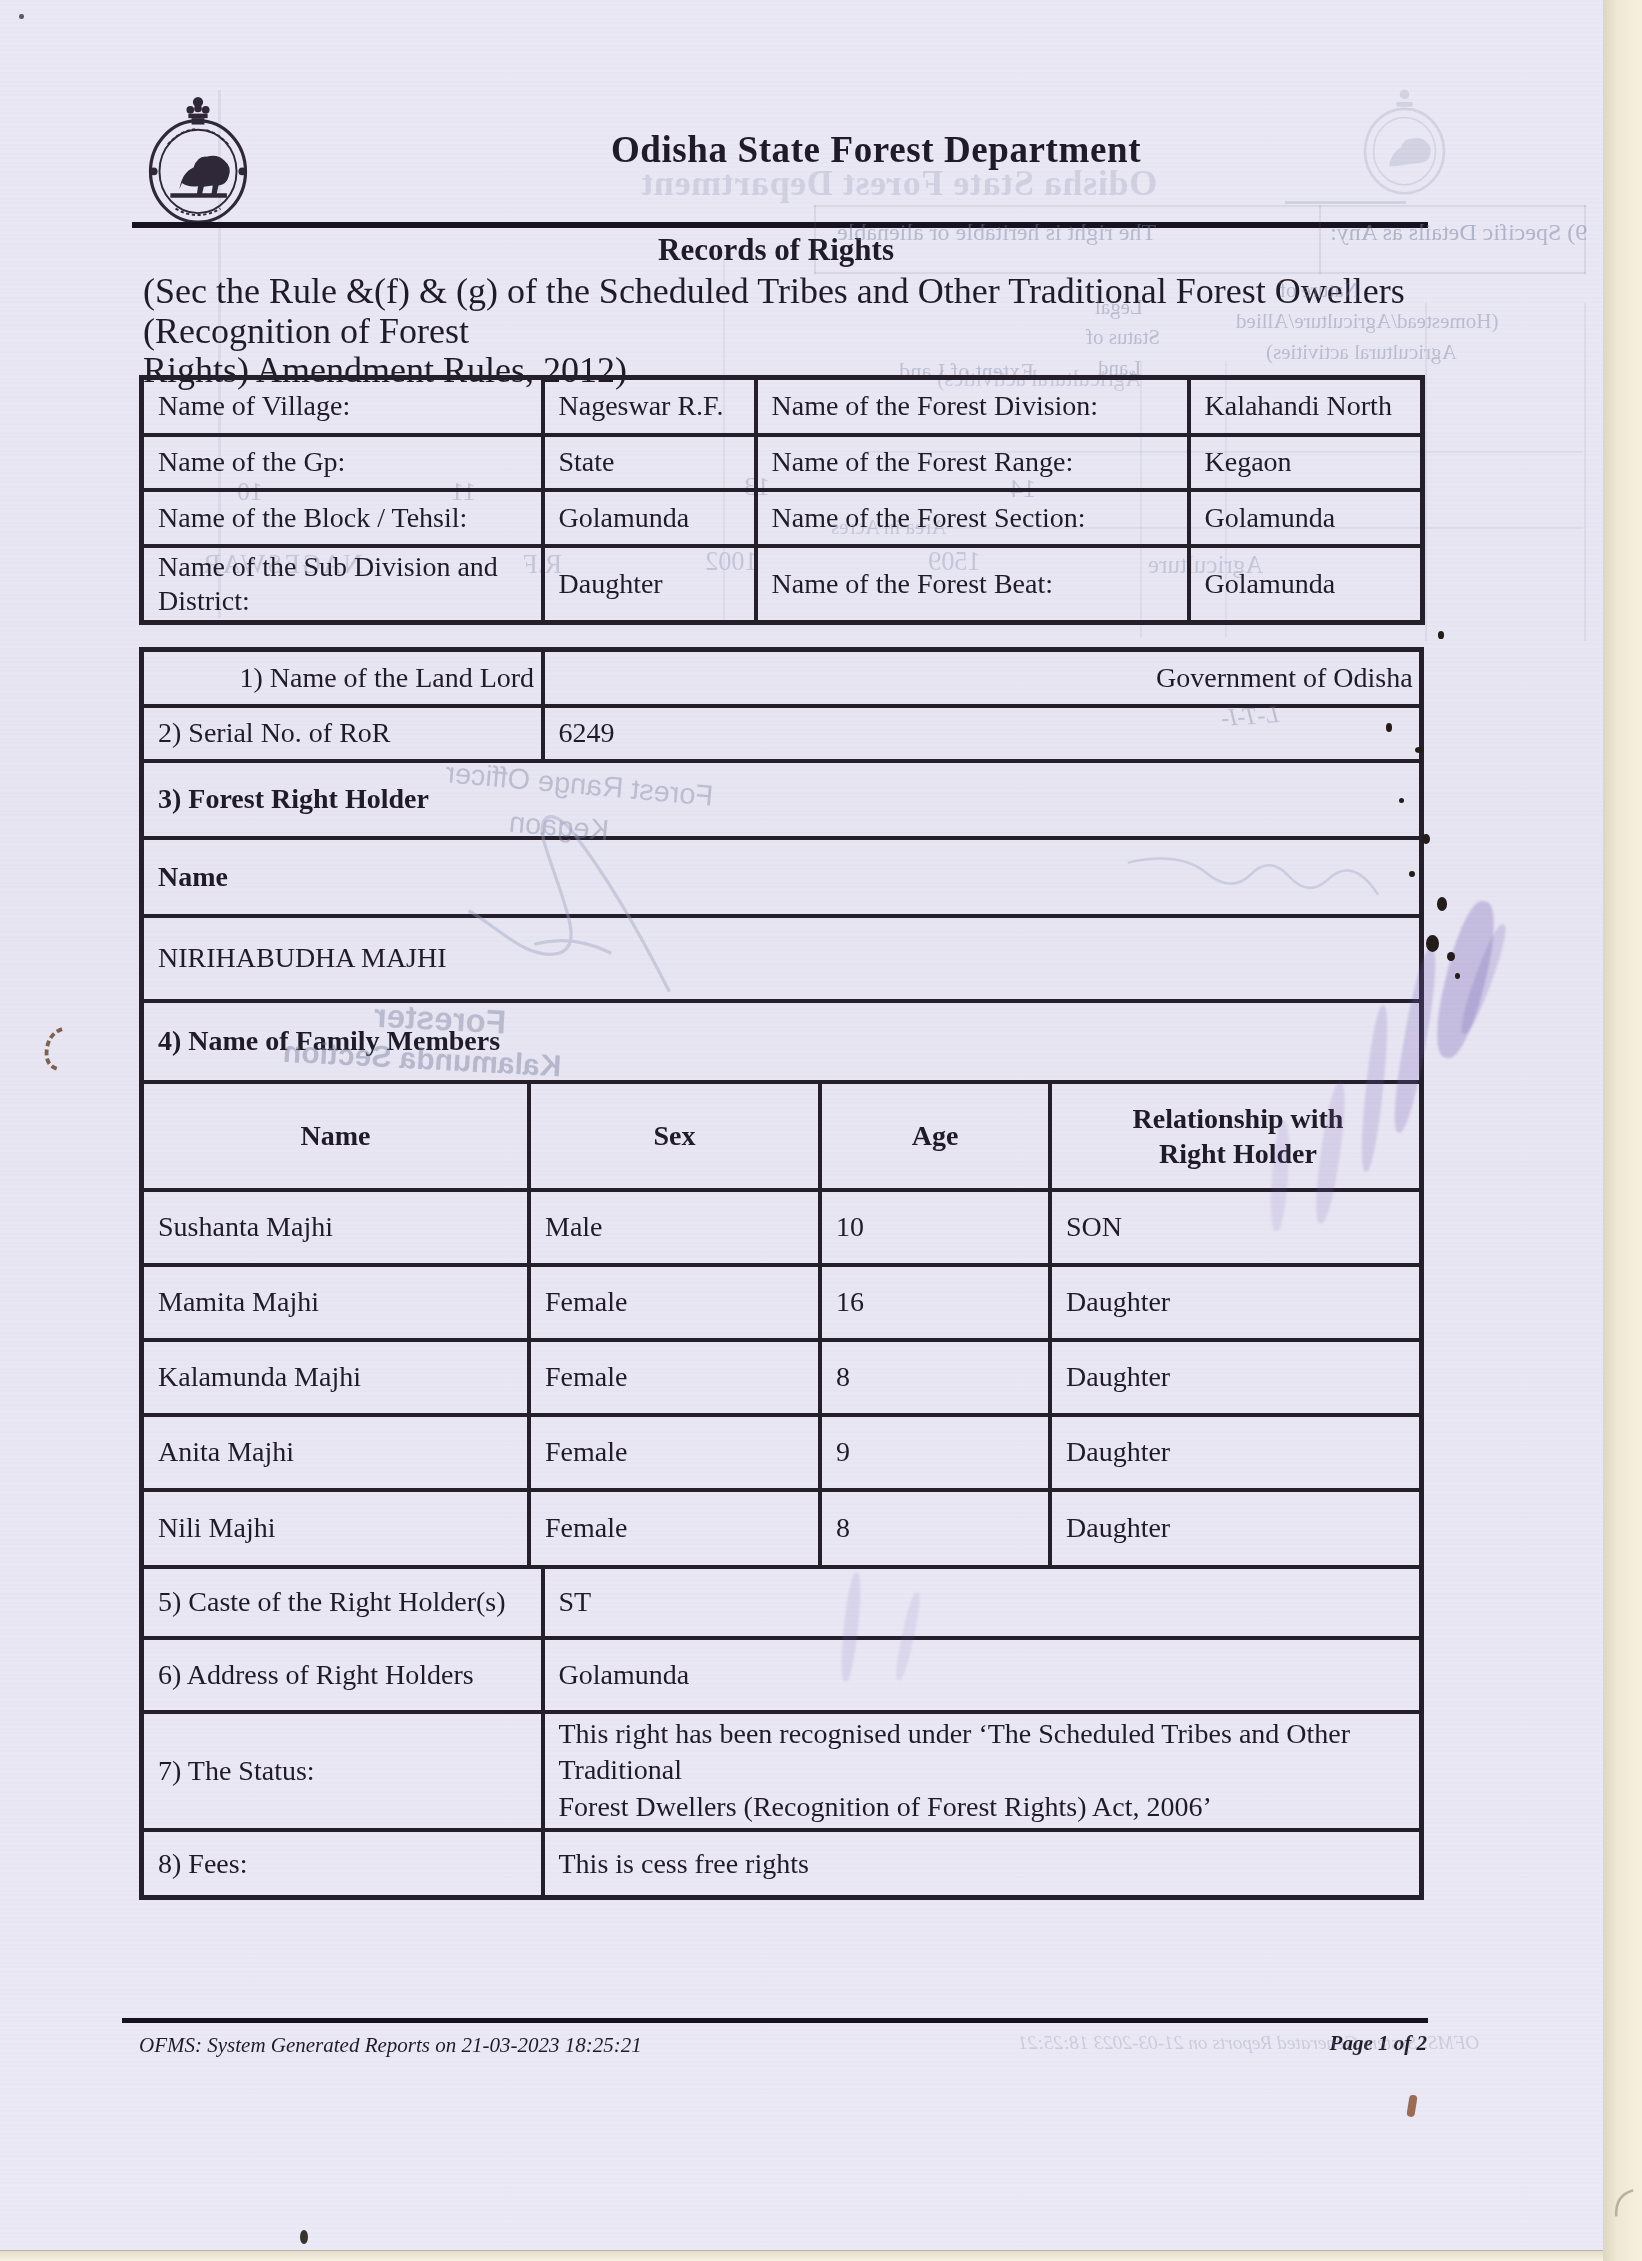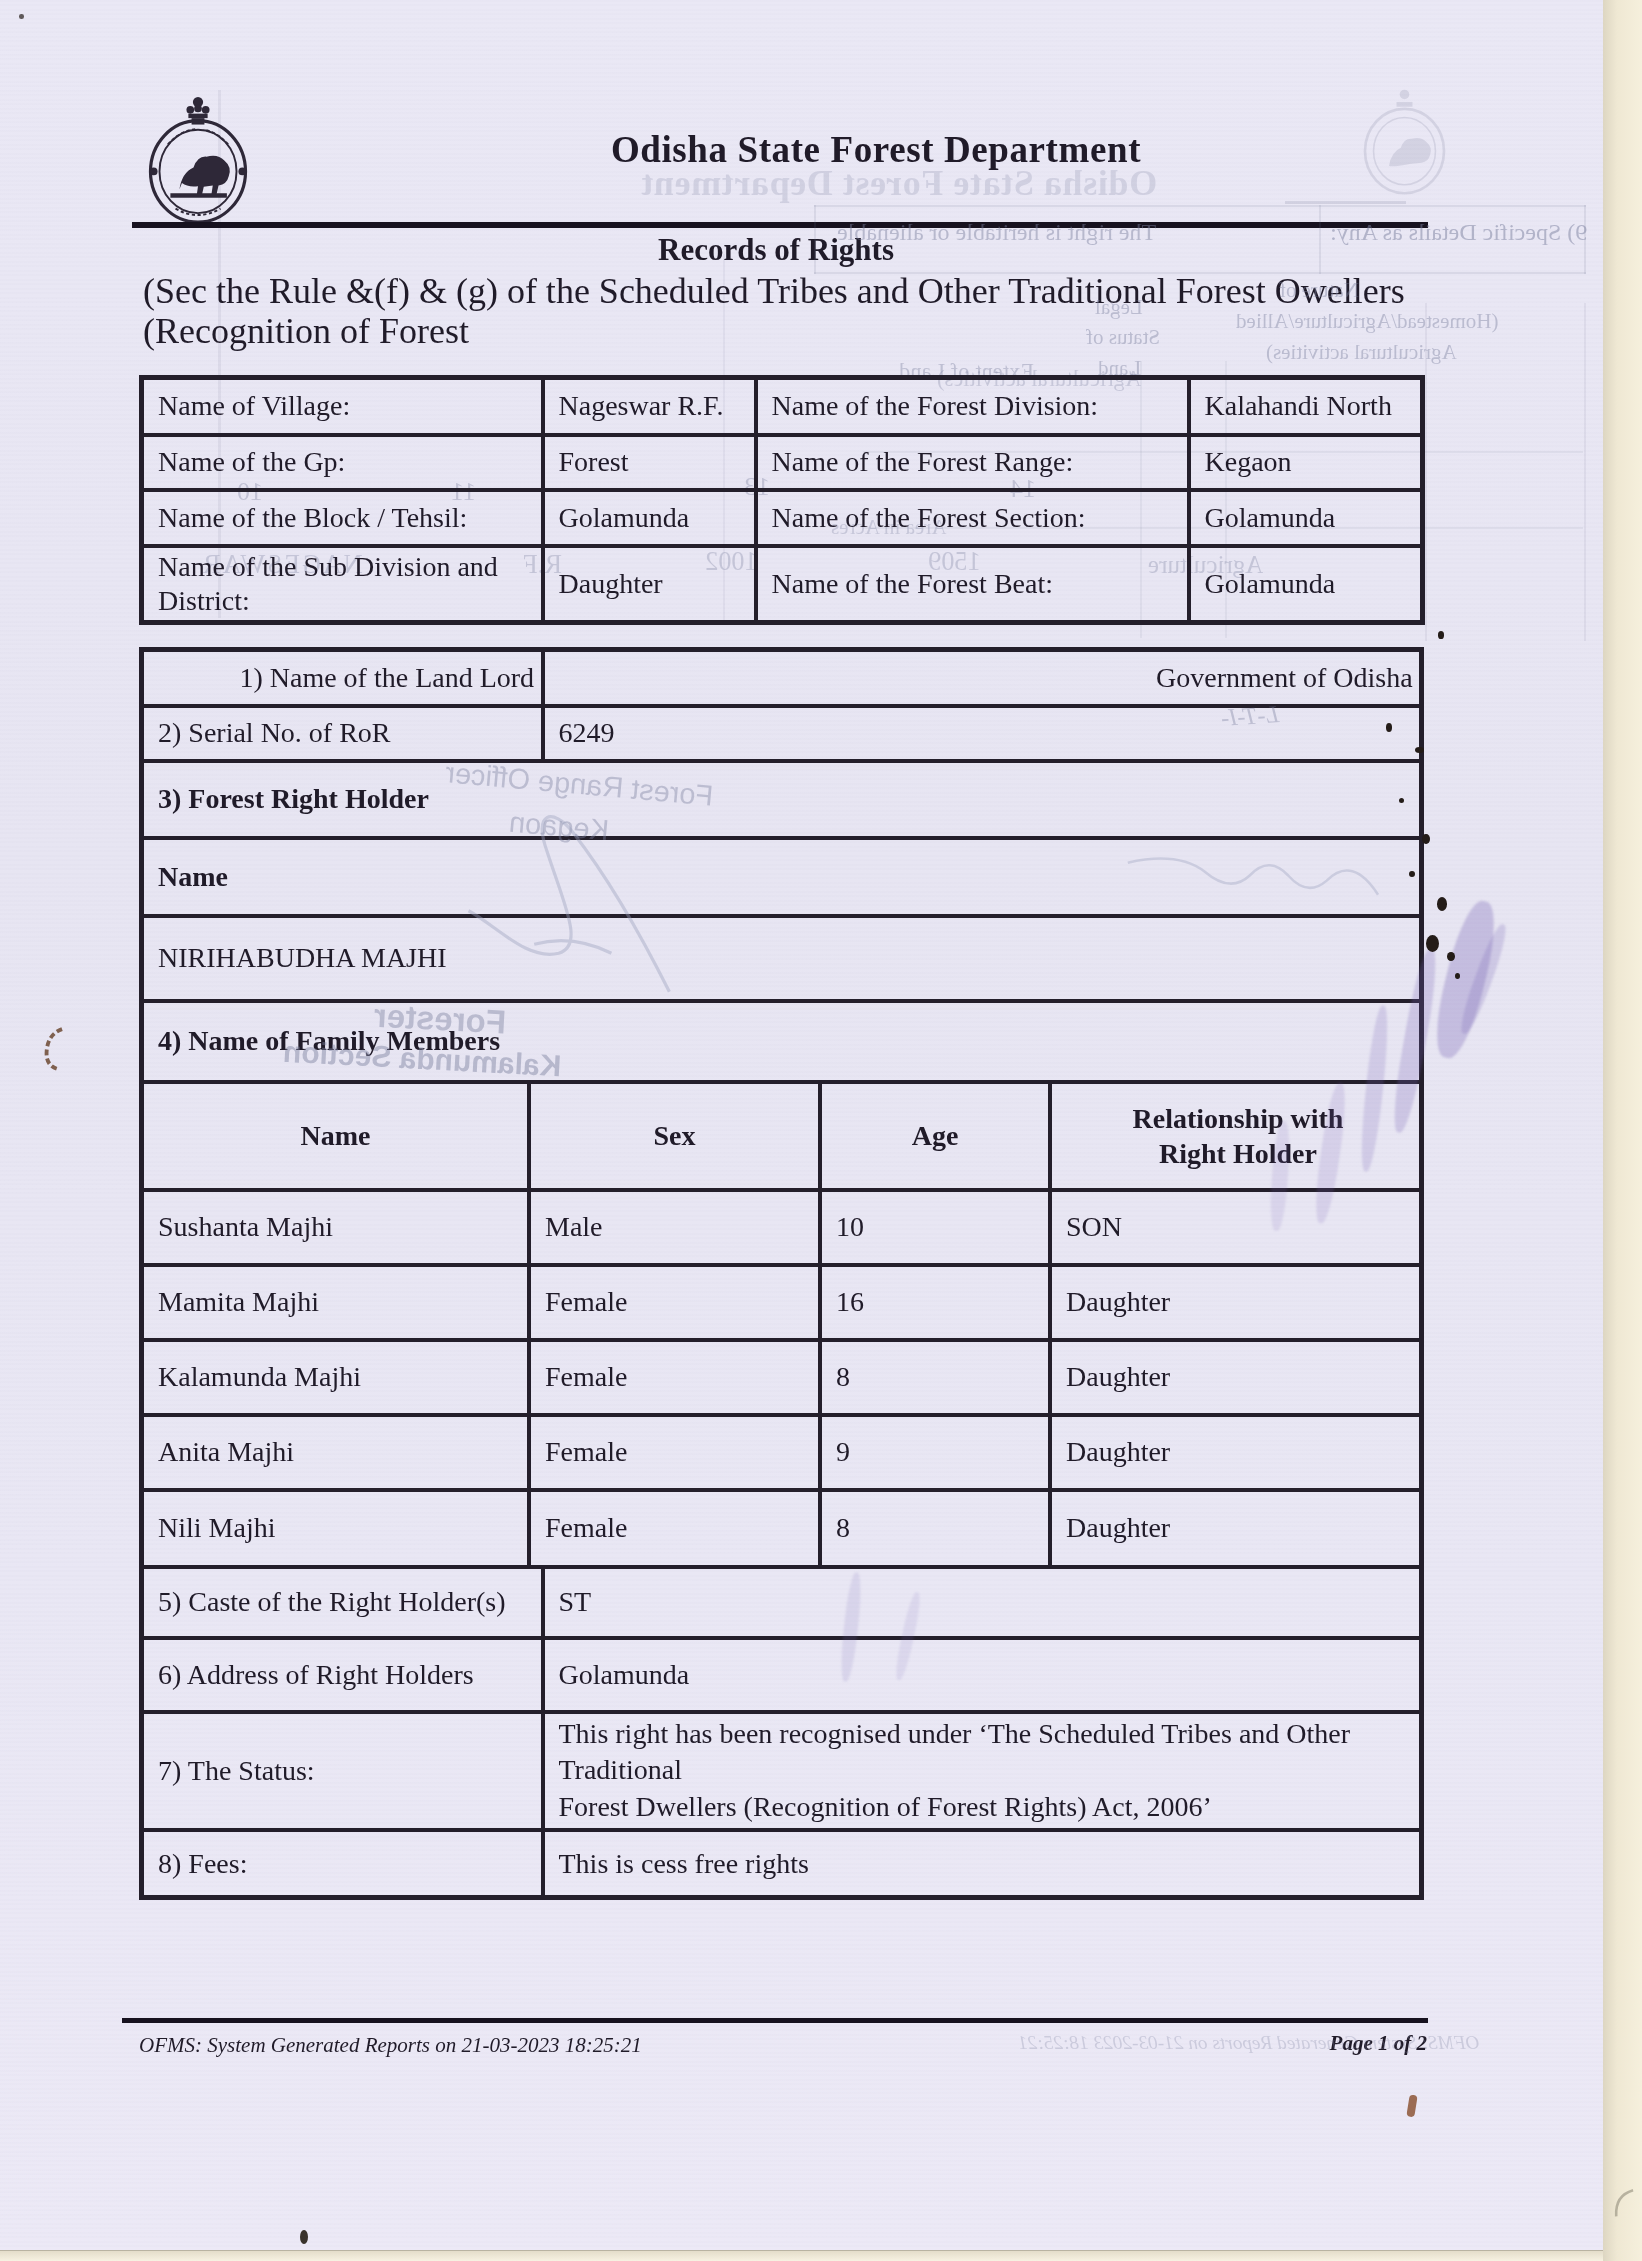--- a/index.html
+++ b/index.html
@@ -97,20 +97,21 @@
   </g>
 </svg>
 <div class="gline" style="left:1285px;top:201px;width:121px;height:3.2px;opacity:.8;"></div>
 
 <div class="abs rule" style="left:132px;top:222px;width:1296px;height:5.8px;"></div>
 
 <div class="abs doc-title" style="left:776px;top:232px;transform:translateX(-50%);">Records of Rights</div>
 
 <div class="abs subtitle" style="left:143px;top:272px;width:1276px;">
   <div>(Sec the Rule &amp;(f) &amp; (g) of the Scheduled Tribes and Other Traditional Forest Owellers (Recognition of Forest</div>
+  <div>Rights) Amendment Rules, 2012)</div>
 </div>
 
 <div class="gline" style="left:814px;top:205px;width:772px;height:1.9px;opacity:.6;"></div>
 <div class="gline" style="left:814px;top:272px;width:772px;height:1.9px;opacity:.6;"></div>
 <div class="gline" style="left:814px;top:205px;width:1.9px;height:69px;opacity:.6;"></div>
 <div class="gline" style="left:1319px;top:205px;width:1.9px;height:69px;opacity:.6;"></div>
 <div class="gline" style="left:1584px;top:205px;width:1.9px;height:69px;opacity:.6;"></div>
 <div class="ghost" style="left:1330px;top:219px;font-size:24px;opacity:.5;">9) Specific Details as Any:</div>
 <div class="ghost" style="left:837px;top:219px;font-size:24px;opacity:.45;">The right is heritable or alienable</div>
 
@@ -149,21 +150,21 @@
     </colgroup>
   <tbody>
       <tr style="height:57px;">
     <td>Name of Village:</td>
     <td>Nageswar R.F.</td>
     <td>Name of the Forest Division:</td>
     <td>Kalahandi North</td>
   </tr>
   <tr style="height:55px;">
     <td>Name of the Gp:</td>
-    <td>Forest</td>
+    <td>State</td>
     <td>Name of the Forest Range:</td>
     <td>Kegaon</td>
   </tr>
   <tr style="height:56px;">
     <td>Name of the Block / Tehsil:</td>
     <td>Golamunda</td>
     <td>Name of the Forest Section:</td>
     <td>Golamunda</td>
   </tr>
   <tr style="height:72px;">

